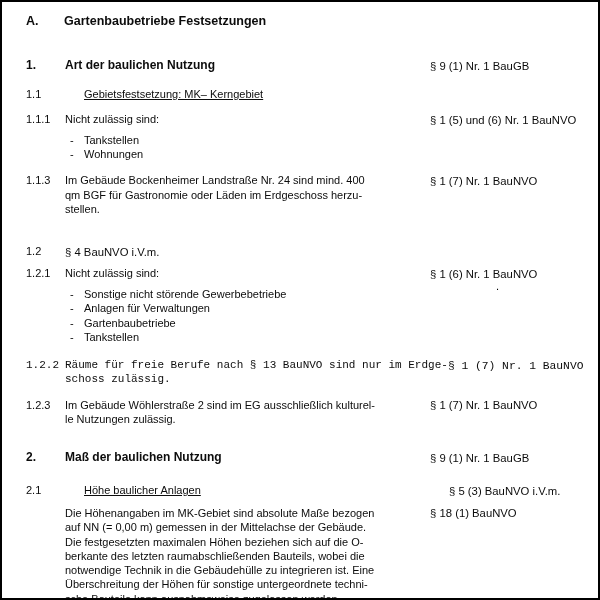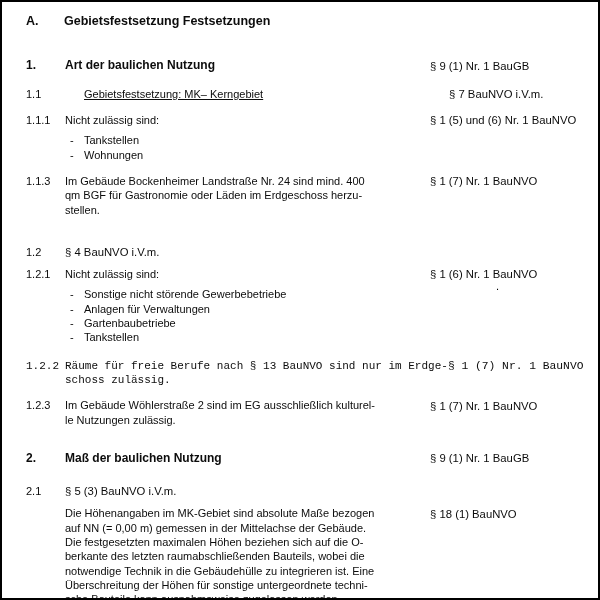--- a/index.html
+++ b/index.html
@@ -46,33 +46,32 @@
     font-size: 11px; color: #000;
   }
 </style>
 </head>
 <body>
 
 <div class="page">
 
   <div class="header">
     <span class="num">A.</span>
-    <span>Gebietsfestsetzung Festsetzungen</span>
+    <span>Gartenbaubetriebe Festsetzungen</span>
   </div>
 
   <div class="row heading r0">
     <span class="num">1.</span>
     <span class="body">Art der baulichen Nutzung</span>
     <span class="ref">§ 9 (1) Nr. 1 BauGB</span>
   </div>
 
   <div class="row r1">
     <span class="num">1.1</span>
     <span class="body u">Gebietsfestsetzung: MK– Kerngebiet</span>
-    <span class="ref">§ 7 BauNVO i.V.m.</span>
   </div>
 
   <div class="row r2">
     <span class="num">1.1.1</span>
     <span class="body">Nicht zulässig sind:</span>
     <span class="ref">§ 1 (5) und (6) Nr. 1 BauNVO</span>
   </div>
 
   <div class="row r3">
     <span class="num"></span>
@@ -118,20 +117,21 @@
   </div>
 
   <div class="row heading r10">
     <span class="num">2.</span>
     <span class="body">Maß der baulichen Nutzung</span>
     <span class="ref">§ 9 (1) Nr. 1 BauGB</span>
   </div>
 
   <div class="row r11">
     <span class="num">2.1</span>
+    <span class="body u">Höhe baulicher Anlagen</span>
     <span class="ref">§ 5 (3) BauNVO i.V.m.</span>
   </div>
 
   <div class="row r12">
     <span class="num"></span>
     <span class="body">Die Höhenangaben im MK-Gebiet sind absolute Maße bezogen
 auf NN (= 0,00 m) gemessen in der Mittelachse der Gebäude.
 Die festgesetzten maximalen Höhen beziehen sich auf die O-
 berkante des letzten raumabschließenden Bauteils, wobei die
 notwendige Technik in die Gebäudehülle zu integrieren ist. Eine

